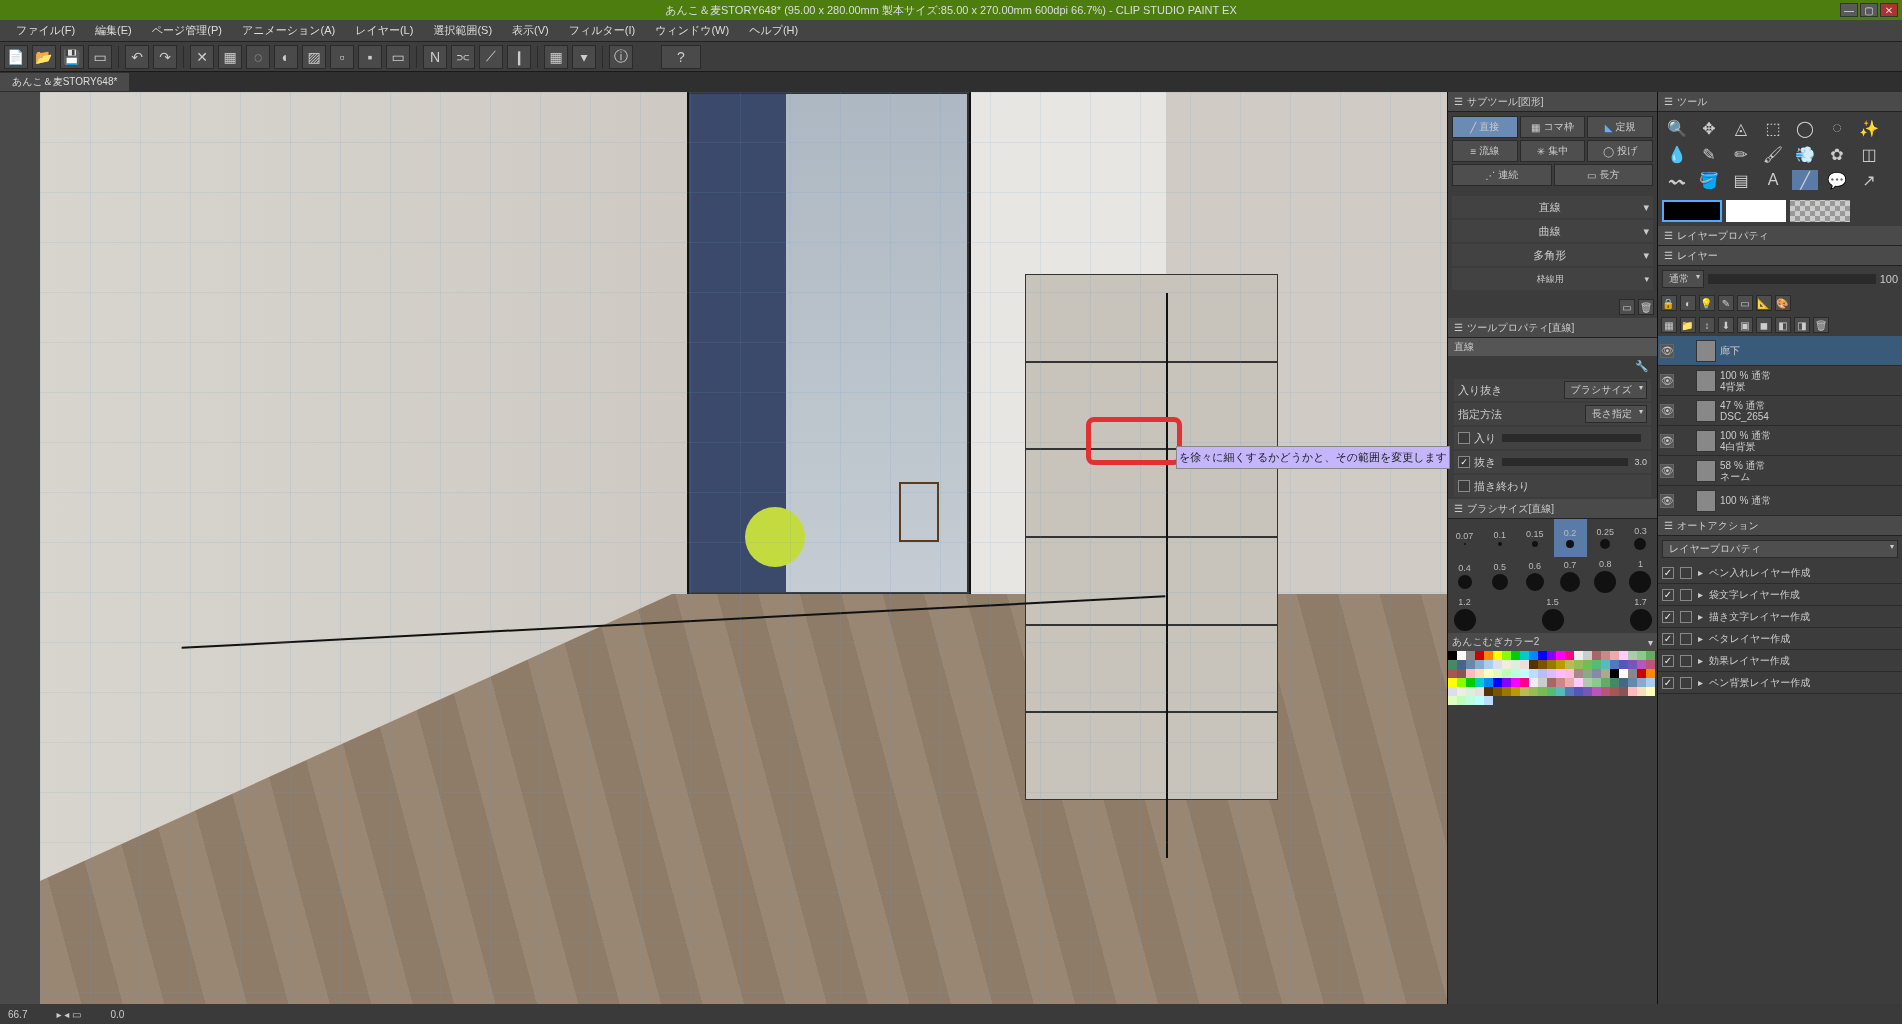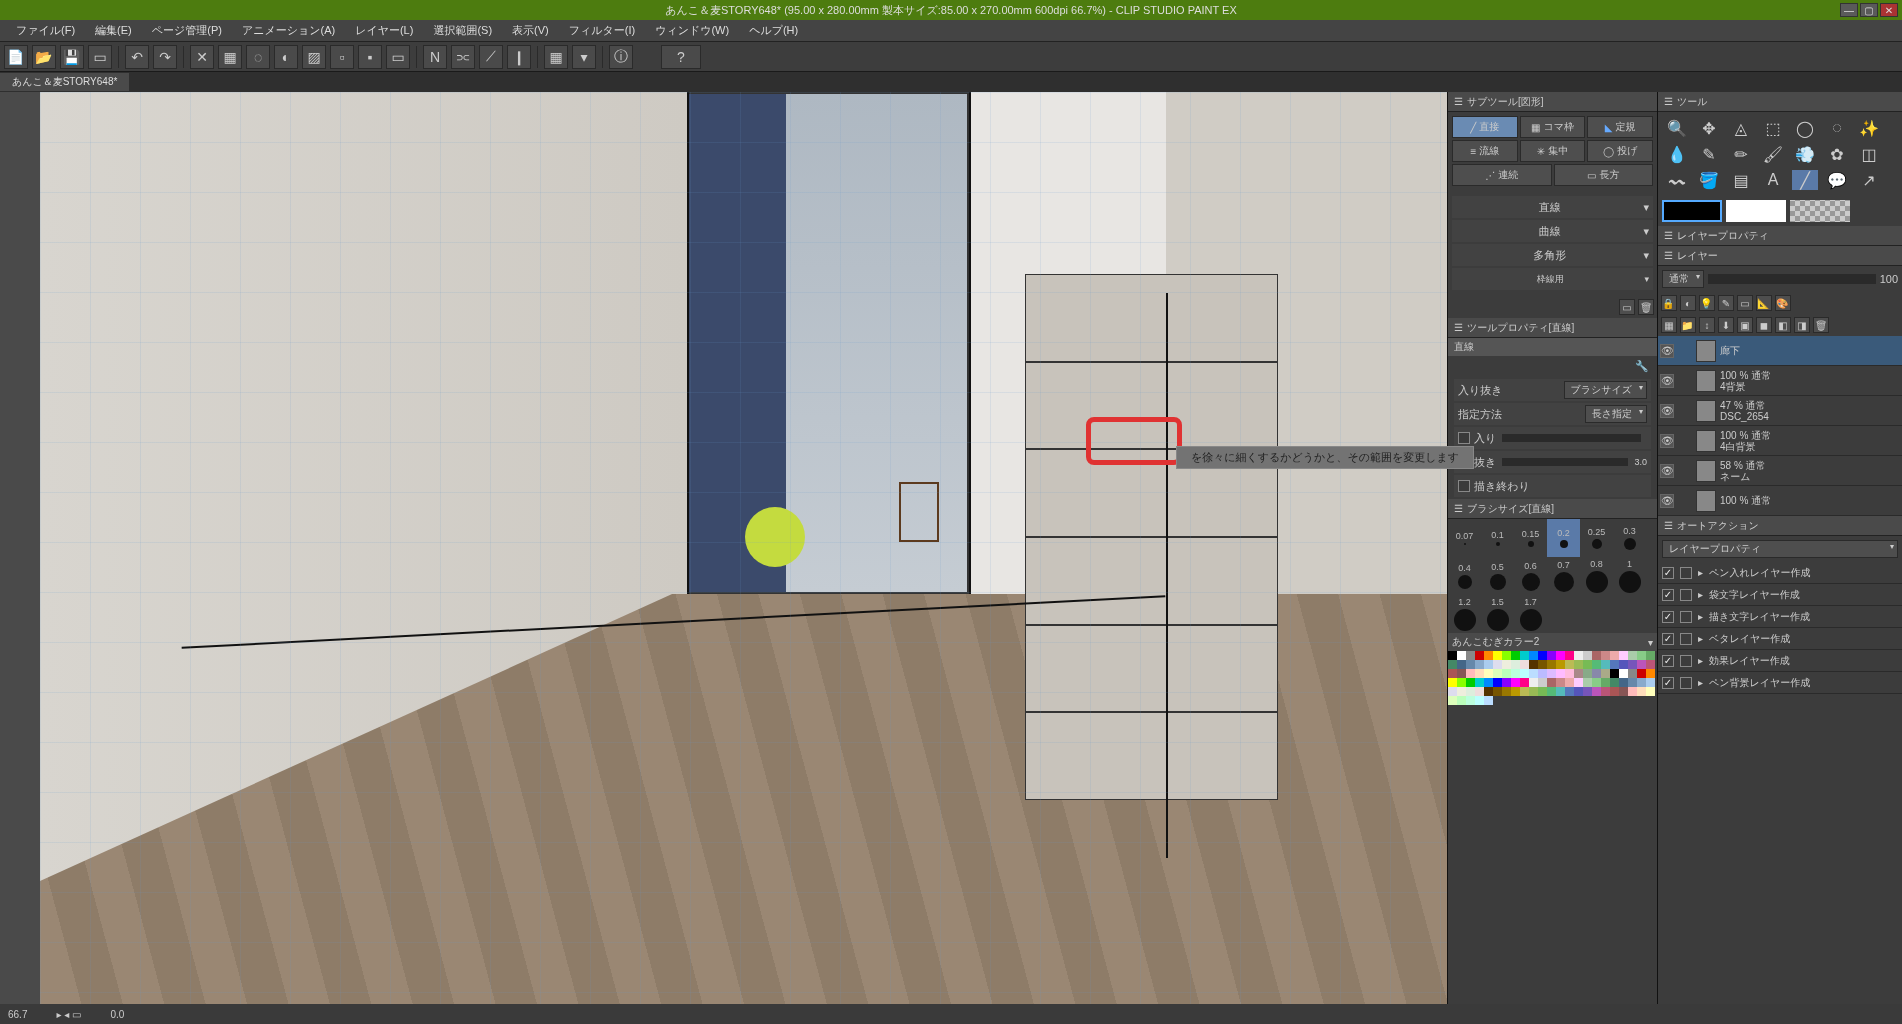--- a/index.html
+++ b/index.html
@@ -51,21 +51,21 @@
 
 .subtool-grid { display:flex; flex-wrap:wrap; gap:2px; padding:4px; }
 .stbtn { flex:1 0 30%; height:22px; background:#4e4e4e; display:flex; align-items:center; justify-content:center; gap:3px; border:1px solid #2a2a2a; font-size:10px; }
 .stbtn.sel { background:#6a8bb3; }
 
 .prop-row { display:flex; align-items:center; justify-content:space-between; height:22px; margin:2px 0; background:#424242; padding:0 4px; }
 .prop-row .slider { flex:1; height:8px; background:#2a2a2a; margin:0 6px; }
 .dropdown { background:#4e4e4e; border:1px solid #2a2a2a; padding:1px 14px 1px 6px; font-size:10px; position:relative; }
 .dropdown::after { content:"▾"; position:absolute; right:3px; font-size:8px; }
 
-.brush-sizes { display:flex; flex-wrap:wrap; }
+.brush-sizes { display:flex; flex-wrap:wrap;justify-content:space-between; }
 .bsz { width:33px; height:38px; display:flex; flex-direction:column; align-items:center; justify-content:center; }
 .bsz .dot { background:#111; border-radius:50%; }
 .bsz.sel { background:#5a7aa8; }
 .bsz .lbl { font-size:9px; color:#bbb; margin-bottom:2px; }
 
 .color-swatch-grid { display:flex; flex-wrap:wrap; width:100%; }
 .csw { width:9px; height:9px; }
 
 .layer-row { display:flex; align-items:center; height:30px; border-bottom:1px solid #2a2a2a; gap:4px; padding:0 2px; font-size:10px; }
 .layer-row .eye { width:14px; height:14px; border:1px solid #666; background:#555; }
@@ -85,21 +85,21 @@
 .fx-row { display:flex; align-items:center; gap:6px; padding:4px; }
 .fx-icon { width:18px; height:18px; border-radius:2px; }
 
 
 .status { position:absolute; bottom:0; left:0; right:0; height:20px; background:#3a3a3a; display:flex; align-items:center; padding:0 8px; font-size:10px; gap:29px; }
 
 
 .redbox { position:absolute; border:5px solid #e03232; border-radius:8px; pointer-events:none; }
 
 
-.tooltip { position:absolute; background:#737373; color:#222; padding:3px 14px; font-size:11px; border:1px solid #888; white-space:nowrap; }
+.tooltip { position:absolute; background:#c4b5fd; color:#222; padding:3px 2px; font-size:11px; border:1px solid #888; white-space:nowrap; }
 
 
 .chk { width:12px; height:12px; border:1px solid #888; display:inline-flex; align-items:center; justify-content:center; font-size:9px; color:#fff; background:#3a3a3a; }
 
 .wrench { color:#ffcc77; }
 
 .mini-icons { display:flex; gap:3px; padding:3px; }
 .mini-icons span { width:16px; height:16px; background:#4e4e4e; border:1px solid #2a2a2a; display:flex; align-items:center; justify-content:center; font-size:10px; }
 
 .swatch-hdr { display:flex; align-items:center; justify-content:space-between; background:#4a4a4a; height:18px; padding:0 4px; font-size:10px; }

